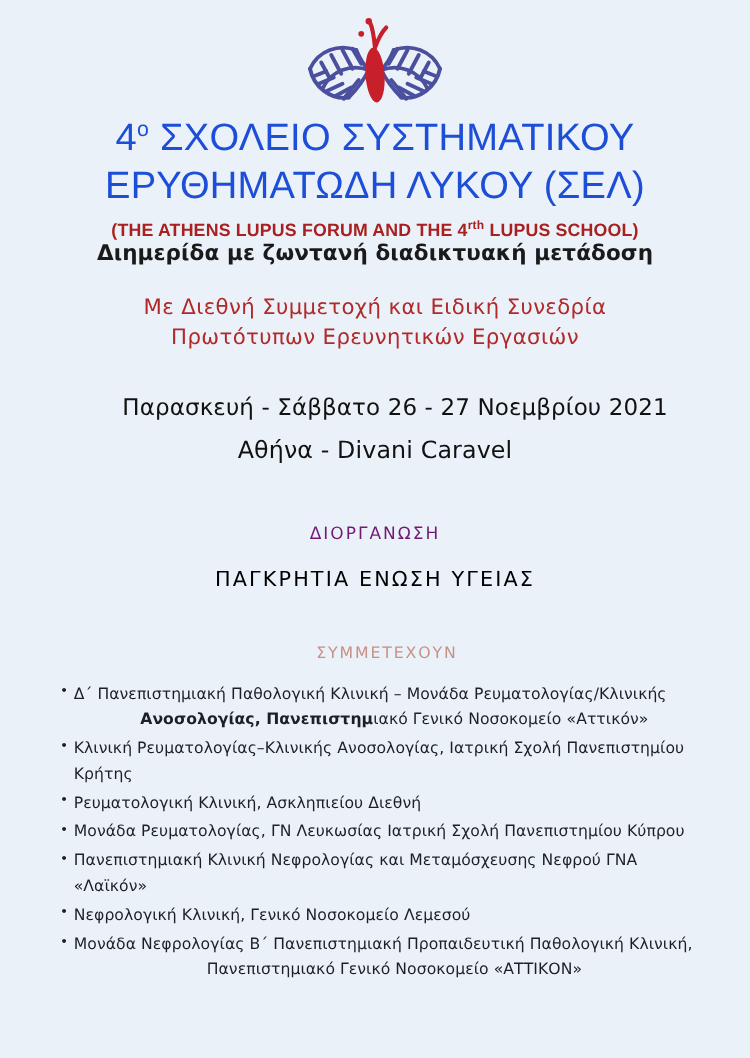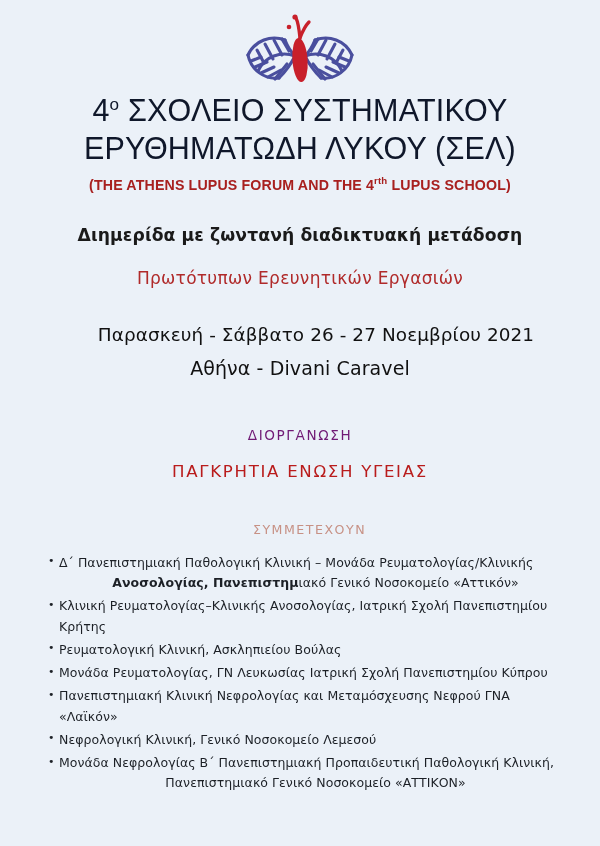--- a/index.html
+++ b/index.html
@@ -33,21 +33,21 @@
     box-sizing: border-box;
   }
   .logo-wrap svg { display: block; }
 
   
   .title-block {
     text-align: center;
     padding: 0 18px;
   }
   .main-title {
-    color: #0f172a;
+    color: #1d4ed8;
     font-size: 30.5px;
     line-height: 1.24;
     font-weight: 400;
     letter-spacing: 0.2px;
     margin: 0;
     font-family: "Liberation Sans", "DejaVu Sans", sans-serif;
   }
   .main-title sup {
     font-size: 0.56em;
     vertical-align: super;
@@ -65,21 +65,20 @@
   }
   .en-title sup {
     font-size: 0.68em;
     vertical-align: super;
     line-height: 0;
   }
 
   
   .subtitle-block {
     text-align: center;
-    margin-top: 32px;
     padding: 0 20px;
   }
   .sub-black {
     color: #1a1a1a;
     font-size: 17.2px;
     font-weight: bold;
     margin: 0;
     letter-spacing: 0.1px;
   }
   .sub-red {
@@ -119,21 +118,21 @@
     margin-top: 48px;
   }
   .org-heading {
     color: #701a75;
     font-size: 13.6px;
     letter-spacing: 1.6px;
     font-weight: 400;
     margin: 0;
   }
   .org-name {
-    color: #b91c1c;
+    color: #000000;
     font-size: 16.6px;
     letter-spacing: 1.7px;
     font-weight: 400;
     margin: 19px 0 0 0;
   }
 
   
   .part-heading {
     text-align: center;
     color: #c79185;
@@ -232,20 +231,21 @@
       <span class="title-line2">ΕΡΥΘΗΜΑΤΩΔΗ ΛΥΚΟΥ (ΣΕΛ)</span>
     </h1>
     <p class="en-title">
       <span>(THE ATHENS LUPUS FORUM AND THE </span><span>4</span><sup>rth</sup><span> LUPUS SCHOOL)</span>
     </p>
   </div>
 
   <div class="subtitle-block">
     <p class="sub-black">Διημερίδα με ζωντανή διαδικτυακή μετάδοση</p>
     <p class="sub-red">
+      <span>Με Διεθνή Συμμετοχή και Ειδική Συνεδρία</span>
       <span>Πρωτότυπων Ερευνητικών Εργασιών</span>
     </p>
   </div>
 
   <div class="date-block">
     <p class="date-line">Παρασκευή - Σάββατο 26 - 27 Νοεμβρίου 2021</p>
     <p class="venue-line">Αθήνα - Divani Caravel</p>
   </div>
 
   <div class="org-block">
@@ -256,21 +256,21 @@
   <p class="part-heading">ΣΥΜΜΕΤΕΧΟΥΝ</p>
   <ul class="part-list">
     <li>
       <span>Δ΄ Πανεπιστημιακή Παθολογική Κλινική – Μονάδα Ρευματολογίας/Κλινικής</span>
       <span class="line2"><span class="strong">Ανοσολογίας, Πανεπιστημ</span><span>ιακό Γενικό Νοσοκομείο «Αττικόν»</span></span>
     </li>
     <li>
       <span>Κλινική Ρευματολογίας–Κλινικής Ανοσολογίας, Ιατρική Σχολή Πανεπιστημίου Κρήτης</span>
     </li>
     <li>
-      <span>Ρευματολογική Κλινική, Ασκληπιείου Βούλας</span>
+      <span>Ρευματολογική Κλινική, Ασκληπιείου Διεθνή</span>
     </li>
     <li>
       <span>Μονάδα Ρευματολογίας, ΓΝ Λευκωσίας Ιατρική Σχολή Πανεπιστημίου Κύπρου</span>
     </li>
     <li>
       <span>Πανεπιστημιακή Κλινική Νεφρολογίας και Μεταμόσχευσης Νεφρού ΓΝΑ «Λαϊκόν»</span>
     </li>
     <li>
       <span>Νεφρολογική Κλινική, Γενικό Νοσοκομείο Λεμεσού</span>
     </li>

